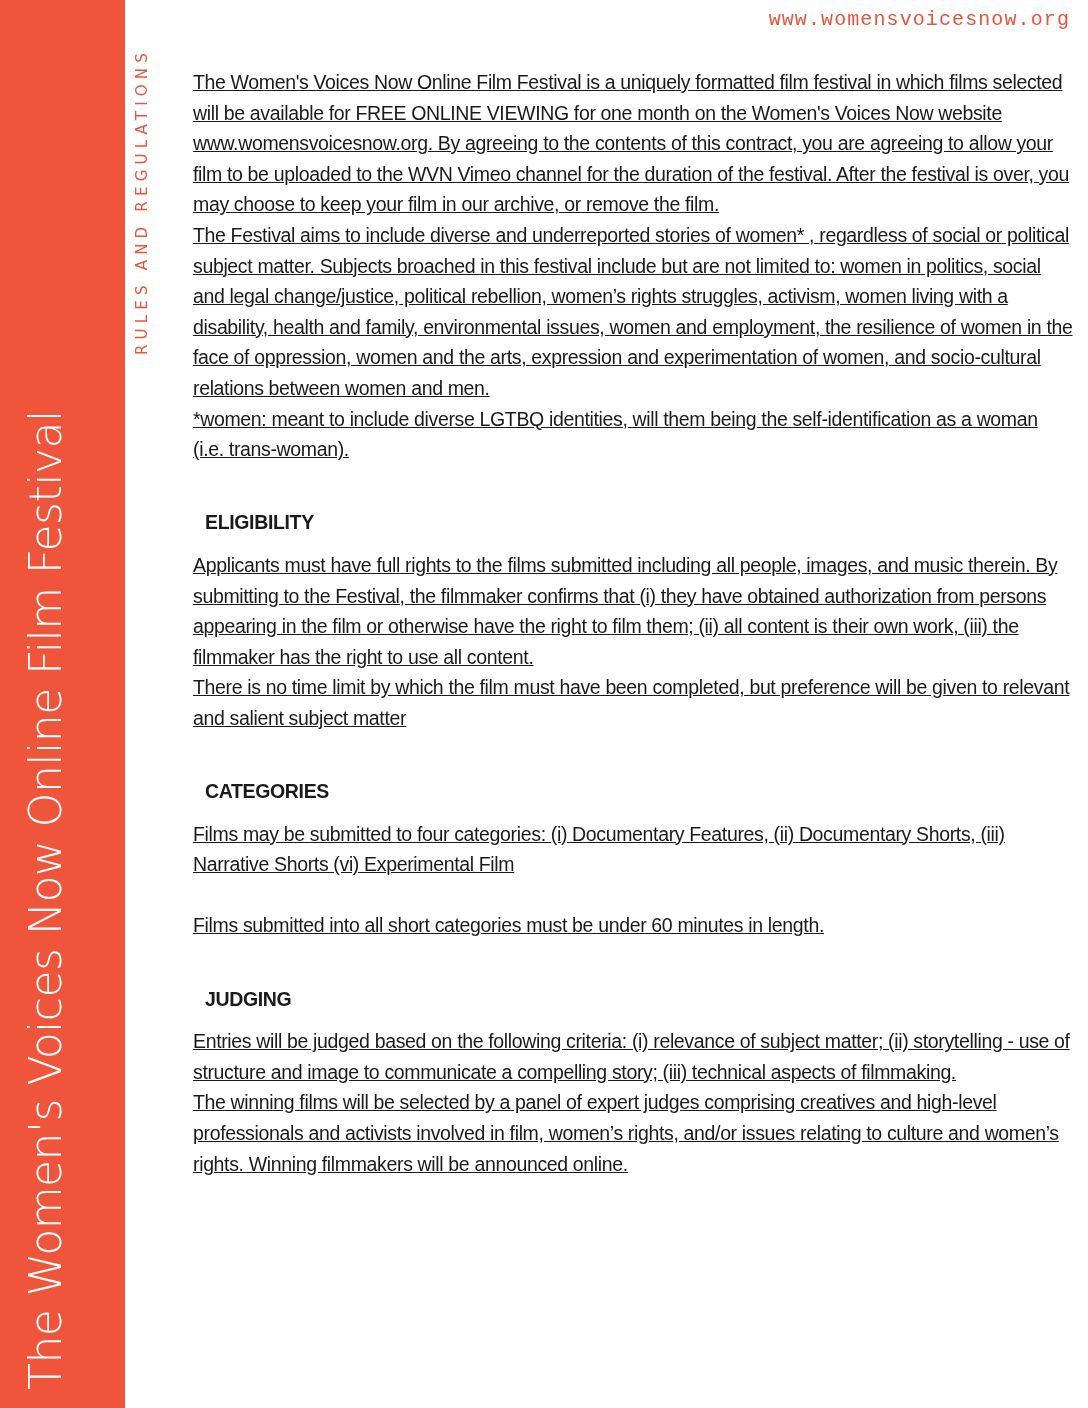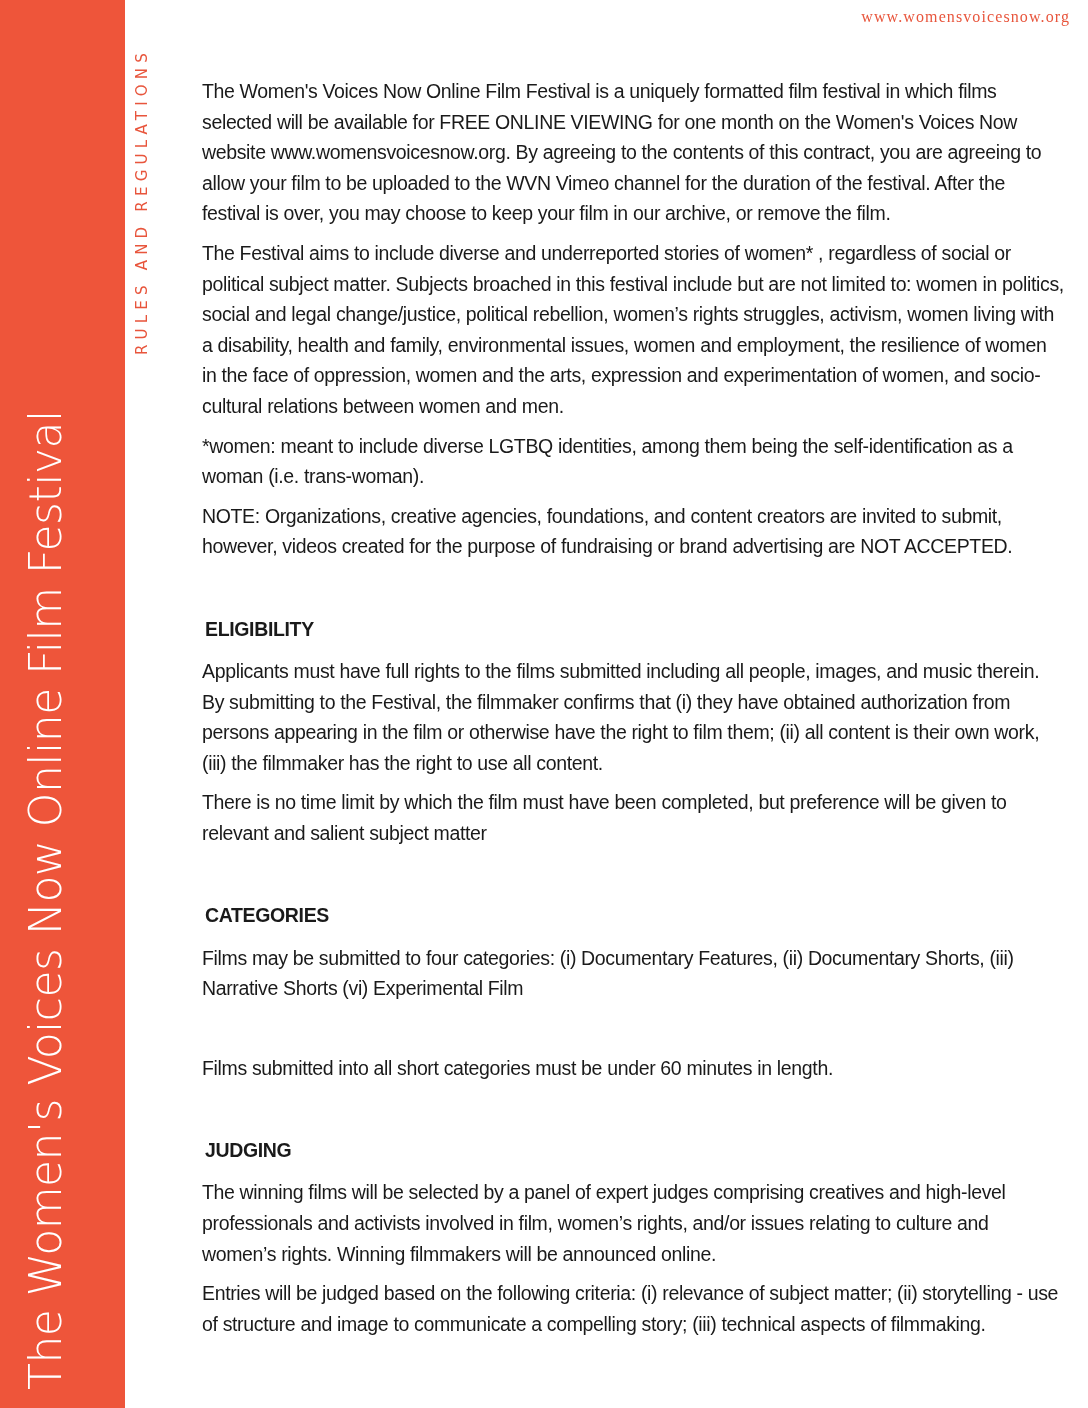--- a/index.html
+++ b/index.html
@@ -34,61 +34,60 @@
       white-space: nowrap;
       color: #E8553C;
       font-family: "DejaVu Sans", sans-serif;
       font-size: 15px;
       letter-spacing: 5.2px;
       line-height: 18px;
     }
     .site-url {
       position: absolute; right: 18px; top: 8px;
       color: #E8553C;
-      font-family: Liberation Serif, serif;
-      font-size: 16px;
+      font-family: Liberation Mono, monospace;
+      font-size: 20px;
       letter-spacing: 1.1px;
     }
     .content {
       position: absolute; left: 193px; top: 67px; width: 880px;
       font-size: 19.5px;
       line-height: 30.6px;
       letter-spacing: -0.35px;
     }
-    .content p { margin: 9px; }
+    .content p { margin: 0; text-decoration: underline; }
     .content .gap { height: 30.6px; }
     .content h2 {
       margin: 12px; font-size: 19.5px; font-weight: bold; line-height: 30.6px;
     }
   </style>
 </head>
 <body>
 
 <div class="sidebar">
   <div class="sidebar-title">The Women's Voices Now Online Film Festival</div>
 </div>
 
 <div class="section-label">RULES AND REGULATIONS</div>
 
 <div class="site-url">www.womensvoicesnow.org</div>
 
 <div class="content">
   <p>The Women's Voices Now Online Film Festival is a uniquely formatted film festival in which films selected will be available for FREE ONLINE VIEWING for one month on the Women's Voices Now website www.womensvoicesnow.org. By agreeing to the contents of this contract, you are agreeing to allow your film to be uploaded to the WVN Vimeo channel for the duration of the festival. After the festival is over, you may choose to keep your film in our archive, or remove the film.</p>
   <p>The Festival aims to include diverse and underreported stories of women* , regardless of social or political subject matter. Subjects broached in this festival include but are not limited to: women in politics, social and legal change/justice, political rebellion, women’s rights struggles, activism, women living with a disability, health and family, environmental issues, women and employment, the resilience of women in the face of oppression, women and the arts, expression and experimentation of women, and socio-cultural relations between women and men.</p>
-  <p>*women: meant to include diverse LGTBQ identities, among them being the self-identification as a woman (i.e. trans-woman).</p>
-  <p>NOTE: Organizations, creative agencies, foundations, and content creators are invited to submit, however, videos created for the purpose of fundraising or brand advertising are NOT ACCEPTED.</p>
+  <p>*women: meant to include diverse LGTBQ identities, will them being the self-identification as a woman (i.e. trans-woman).</p>
   <div class="gap"></div>
 
   <h2>ELIGIBILITY</h2>
   <p>Applicants must have full rights to the films submitted including all people, images, and music therein. By submitting to the Festival, the filmmaker confirms that (i) they have obtained authorization from persons appearing in the film or otherwise have the right to film them; (ii) all content is their own work, (iii) the filmmaker has the right to use all content.</p>
   <p>There is no time limit by which the film must have been completed, but preference will be given to relevant and salient subject matter</p>
   <div class="gap"></div>
 
   <h2>CATEGORIES</h2>
   <p>Films may be submitted to four categories: (i) Documentary Features, (ii) Documentary Shorts, (iii) Narrative Shorts (vi) Experimental Film</p>
   <div class="gap"></div>
   <p>Films submitted into all short categories must be under 60 minutes in length.</p>
   <div class="gap"></div>
 
   <h2>JUDGING</h2>
+  <p>Entries will be judged based on the following criteria: (i) relevance of subject matter; (ii) storytelling - use of structure and image to communicate a compelling story; (iii) technical aspects of filmmaking.</p>
   <p>The winning films will be selected by a panel of expert judges comprising creatives and high-level professionals and activists involved in film, women’s rights, and/or issues relating to culture and women’s rights. Winning filmmakers will be announced online.</p>
-  <p>Entries will be judged based on the following criteria: (i) relevance of subject matter; (ii) storytelling - use of structure and image to communicate a compelling story; (iii) technical aspects of filmmaking.</p>
 </div>
 
 </body></html>

